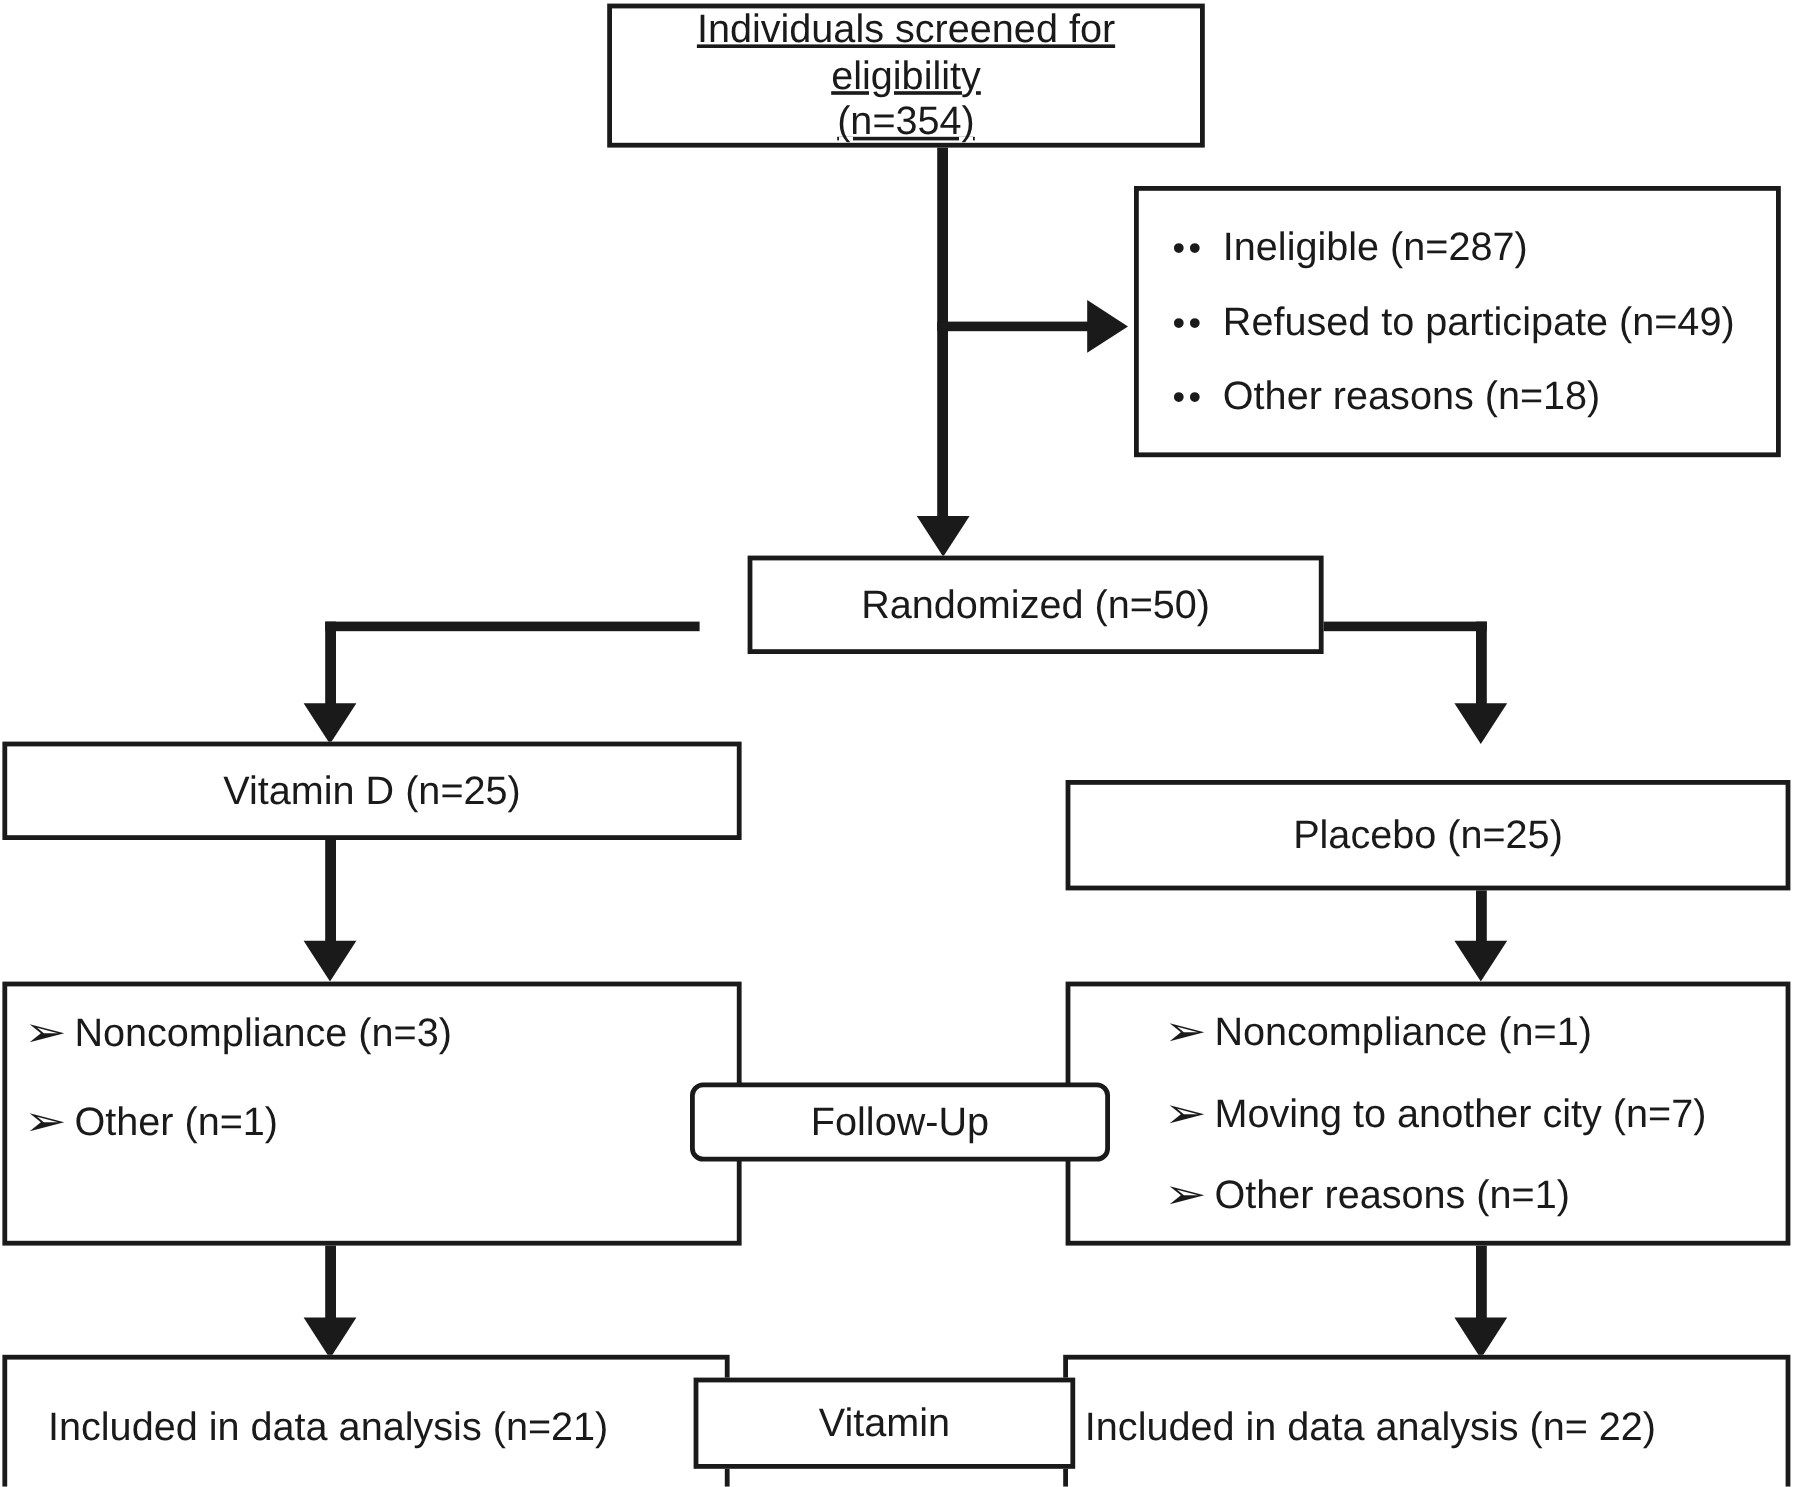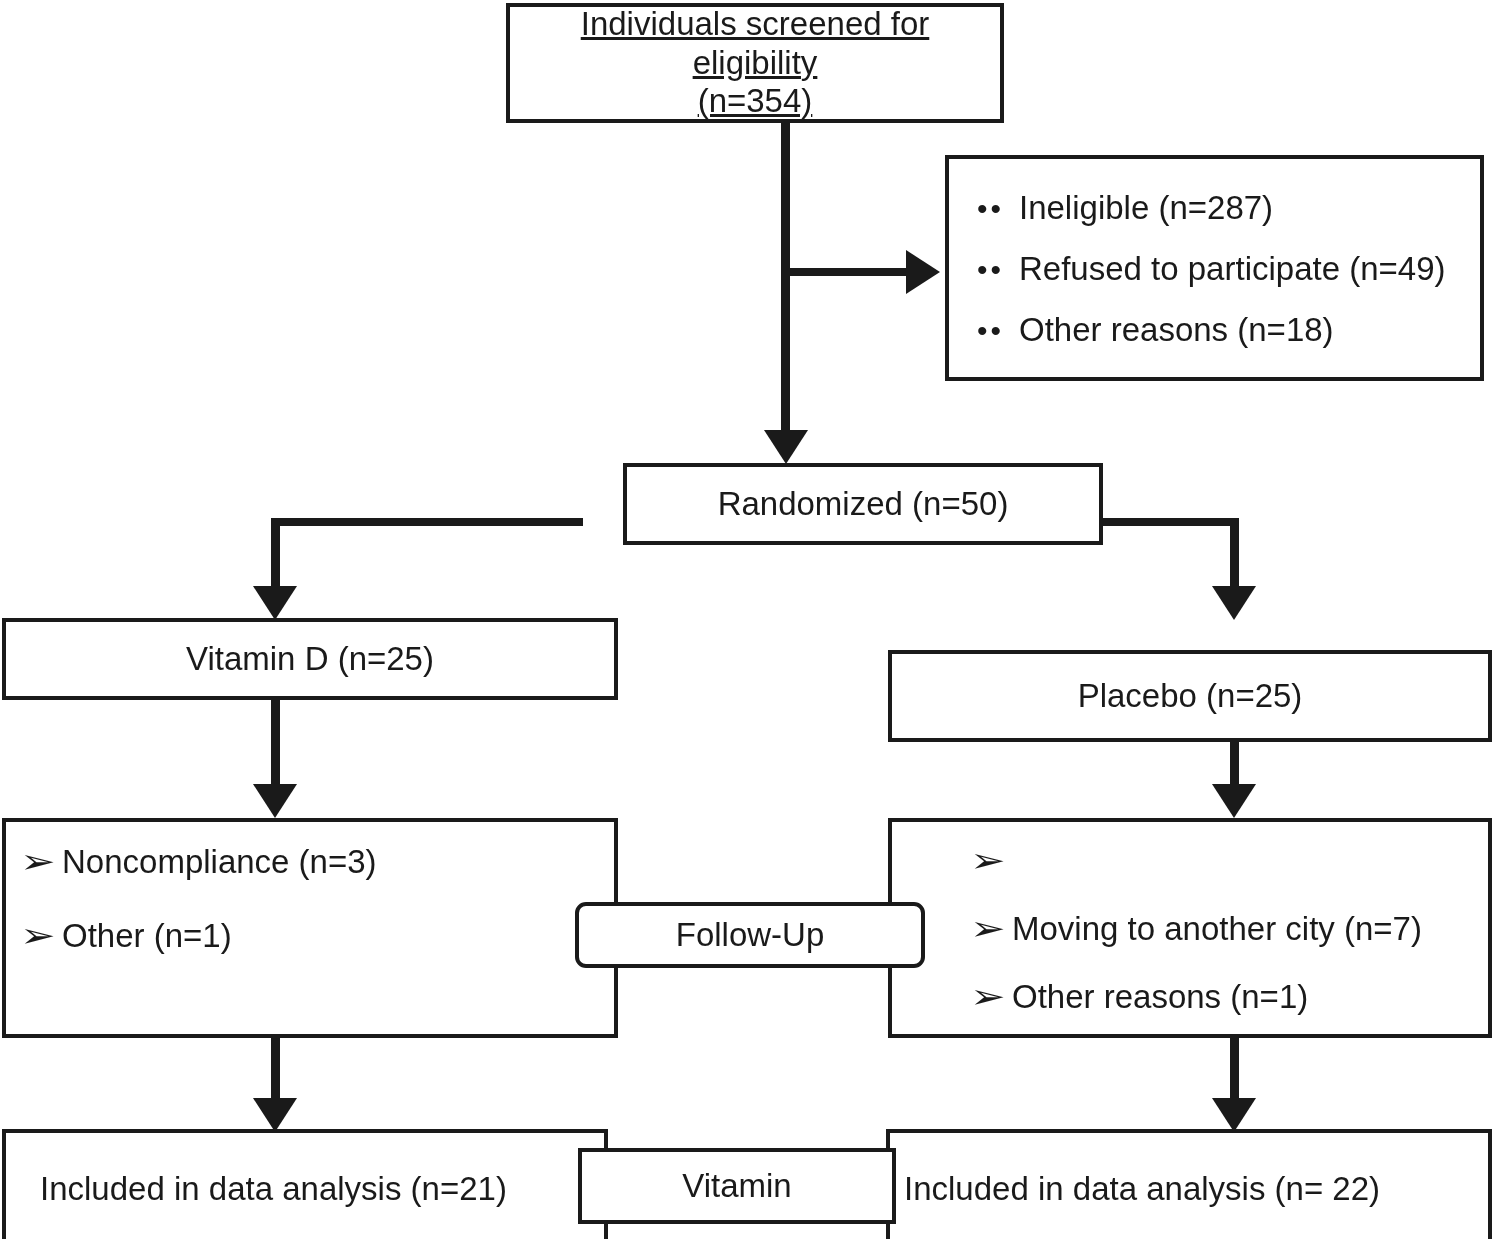--- a/index.html
+++ b/index.html
@@ -189,20 +189,21 @@
         </li>
       </ul>
     </div>
   </div>
 
   <div class="box left-text" style="left:888px; top:818px; width:604px; height:220px;">
     <div class="inner" style="padding:0 0 0 78px;">
       <ul class="blist">
         <li style="margin-bottom:34px;">
           <span class="marker arrow">➢</span>
+          <span class="litem-text">Noncompliance (n=1)</span>
         </li>
         <li style="margin-bottom:34px;">
           <span class="marker arrow">➢</span>
           <span class="litem-text">Moving to another city (n=7)</span>
         </li>
         <li>
           <span class="marker arrow">➢</span>
           <span class="litem-text">Other reasons (n=1)</span>
         </li>
       </ul>

